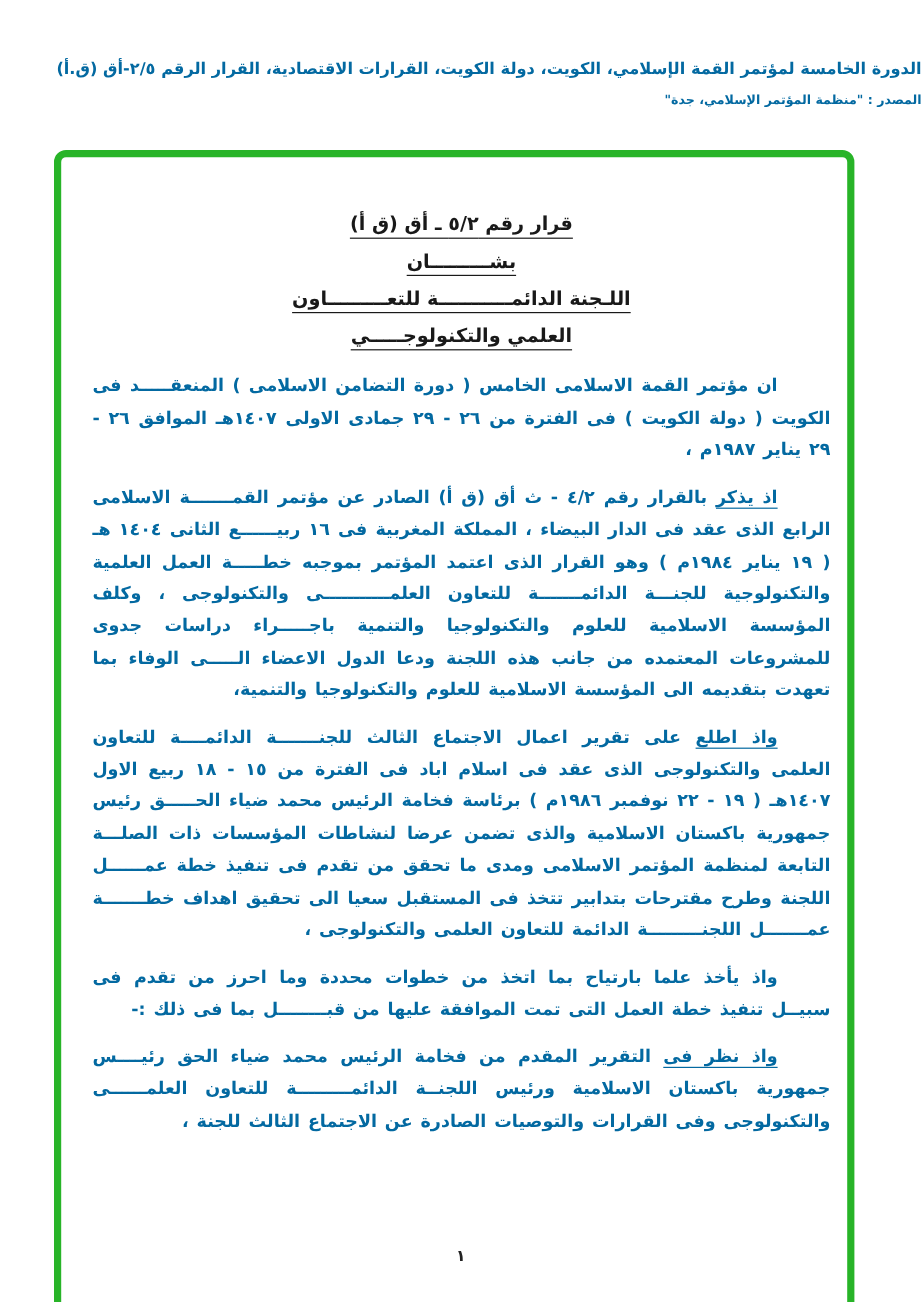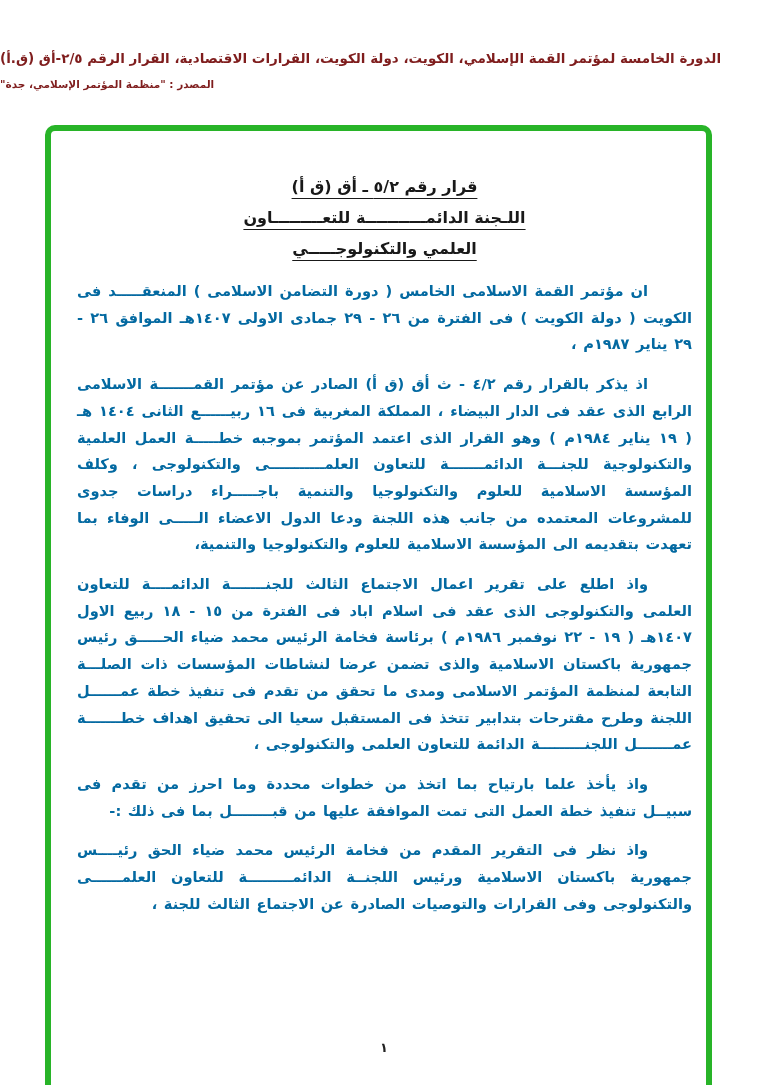--- a/index.html
+++ b/index.html
@@ -8,23 +8,23 @@
     width: 768px; height: 1085px;
     position: relative;
     overflow: hidden;
     font-family: "DejaVu Sans", sans-serif;
     color: #1c1c1c;
   }
   .page-header {
     position: absolute;
     top: 50px; left: 0;
     width: 100%;
-    text-align: left;
+    text-align: right;
     direction: rtl;
-    color: #7f1d1d;
+    color: #0369a1;
   }
   .page-header .title-line {
     font-size: 13.5px;
     font-weight: bold;
     letter-spacing: 0.2px;
   }
   .page-header .source-line {
     margin-top: 12px;
     font-size: 10.5px;
     font-weight: bold;
@@ -56,20 +56,21 @@
     font-size: 14.6px;
     font-weight: bold;
     line-height: 1.83;
     text-align: justify;
     text-indent: 44px;
     margin-bottom: 13px;
     word-spacing: 1.5px;
     color: #0369a1;
   }
   .lead-underline {
+    text-decoration: underline;
     text-underline-offset: 4px;
     text-decoration-thickness: 1.3px;
   }
   .page-number {
     position: absolute;
     bottom: 30px; left: 0;
     width: 100%;
     text-align: center;
     font-size: 13px;
     font-weight: bold;
@@ -81,20 +82,21 @@
 
 <div class="page-header">
   <div class="title-line">الدورة الخامسة لمؤتمر القمة الإسلامي، الكويت، دولة الكويت، القرارات الاقتصادية، القرار الرقم ٢/٥-أق (ق.أ)</div>
   <div class="source-line">المصدر :  "منظمة المؤتمر الإسلامي، جدة"</div>
 </div>
 
 <div class="doc-frame">
 
   <div class="doc-title">
     <div class="t-line">قرار رقم ٥/٢ ـ أق (ق أ)</div>
+    <div class="t-line">بشـــــــــان</div>
     <div class="t-line">اللـجنة الدائمـــــــــــة للتعـــــــــاون</div>
     <div class="t-line">العلمي والتكنولوجـــــي</div>
   </div>
 
   <p class="para">
     <span>ان مؤتمر القمة الاسلامى الخامس ( دورة التضامن الاسلامى ) المنعقـــــد فى الكويت ( دولة الكويت ) فى الفترة من ٢٦ - ٢٩ جمادى الاولى ١٤٠٧هـ الموافق ٢٦ - ٢٩ يناير ١٩٨٧م ،</span>
   </p>
 
   <p class="para">
     <span class="lead-underline">اذ يذكر</span><span> بالقرار رقم ٤/٢ - ث أق (ق أ) الصادر عن مؤتمر القمـــــــة الاسلامى الرابع الذى عقد فى الدار البيضاء ، المملكة المغربية فى ١٦ ربيــــــع الثانى ١٤٠٤ هـ ( ١٩ يناير ١٩٨٤م ) وهو القرار الذى اعتمد المؤتمر بموجبه خطـــــة العمل العلمية والتكنولوجية للجنـــة الدائمـــــــة للتعاون العلمـــــــــــى والتكنولوجى ، وكلف المؤسسة الاسلامية للعلوم والتكنولوجيا والتنمية باجـــــراء دراسات جدوى للمشروعات المعتمده من جانب هذه اللجنة ودعا الدول الاعضاء الـــــى الوفاء بما تعهدت بتقديمه الى المؤسسة الاسلامية للعلوم والتكنولوجيا والتنمية،</span>

